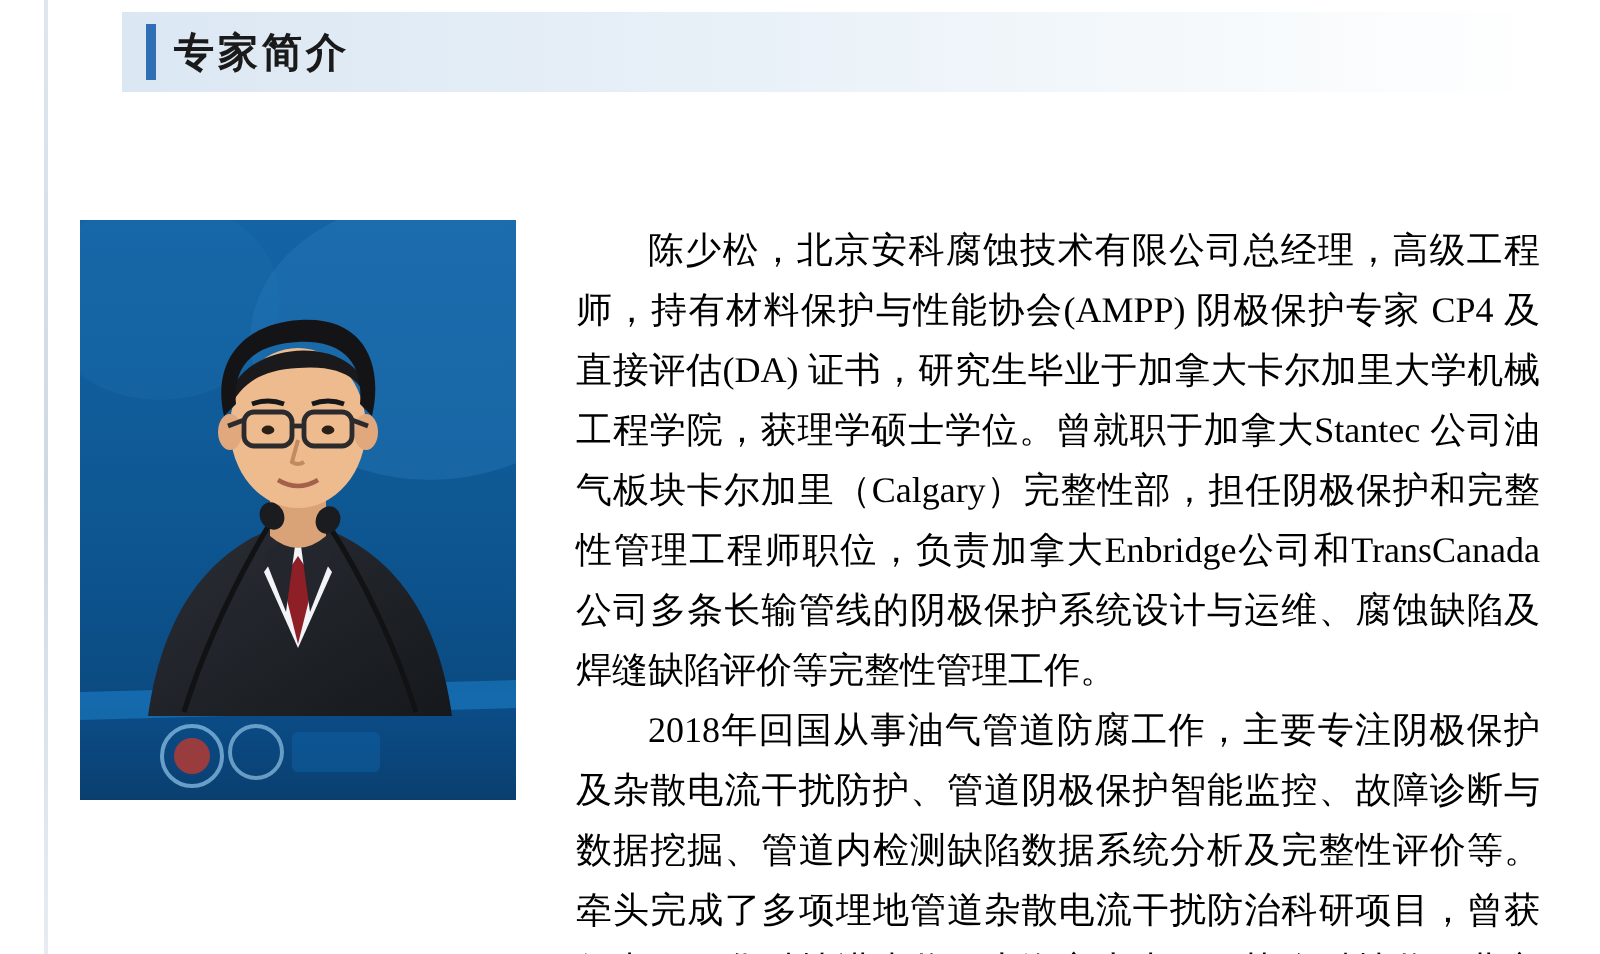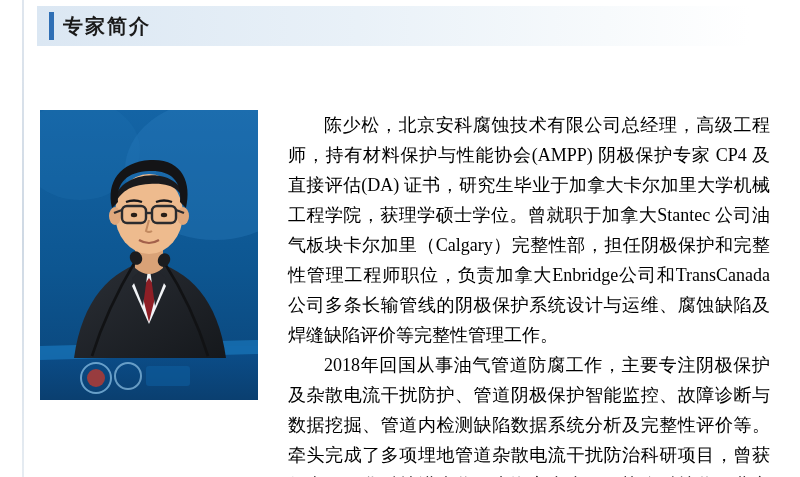--- a/index.html
+++ b/index.html
@@ -21,21 +21,21 @@
     left: 22px;
     top: 0;
     width: 2px;
     height: 477px;
     background: linear-gradient(to bottom, #dfe6ee 0%, #cfd9e4 50%, #e6ecf2 100%);
   }
 
   
   .header {
     position: absolute;
-    left: 37px;
+    left: 61px;
     top: 6px;
     width: 712px;
     height: 40px;
     padding-left: 16px;
   }
   .header-bg {
     position: absolute;
     left: 0;
     top: 0;
     width: 712px;

